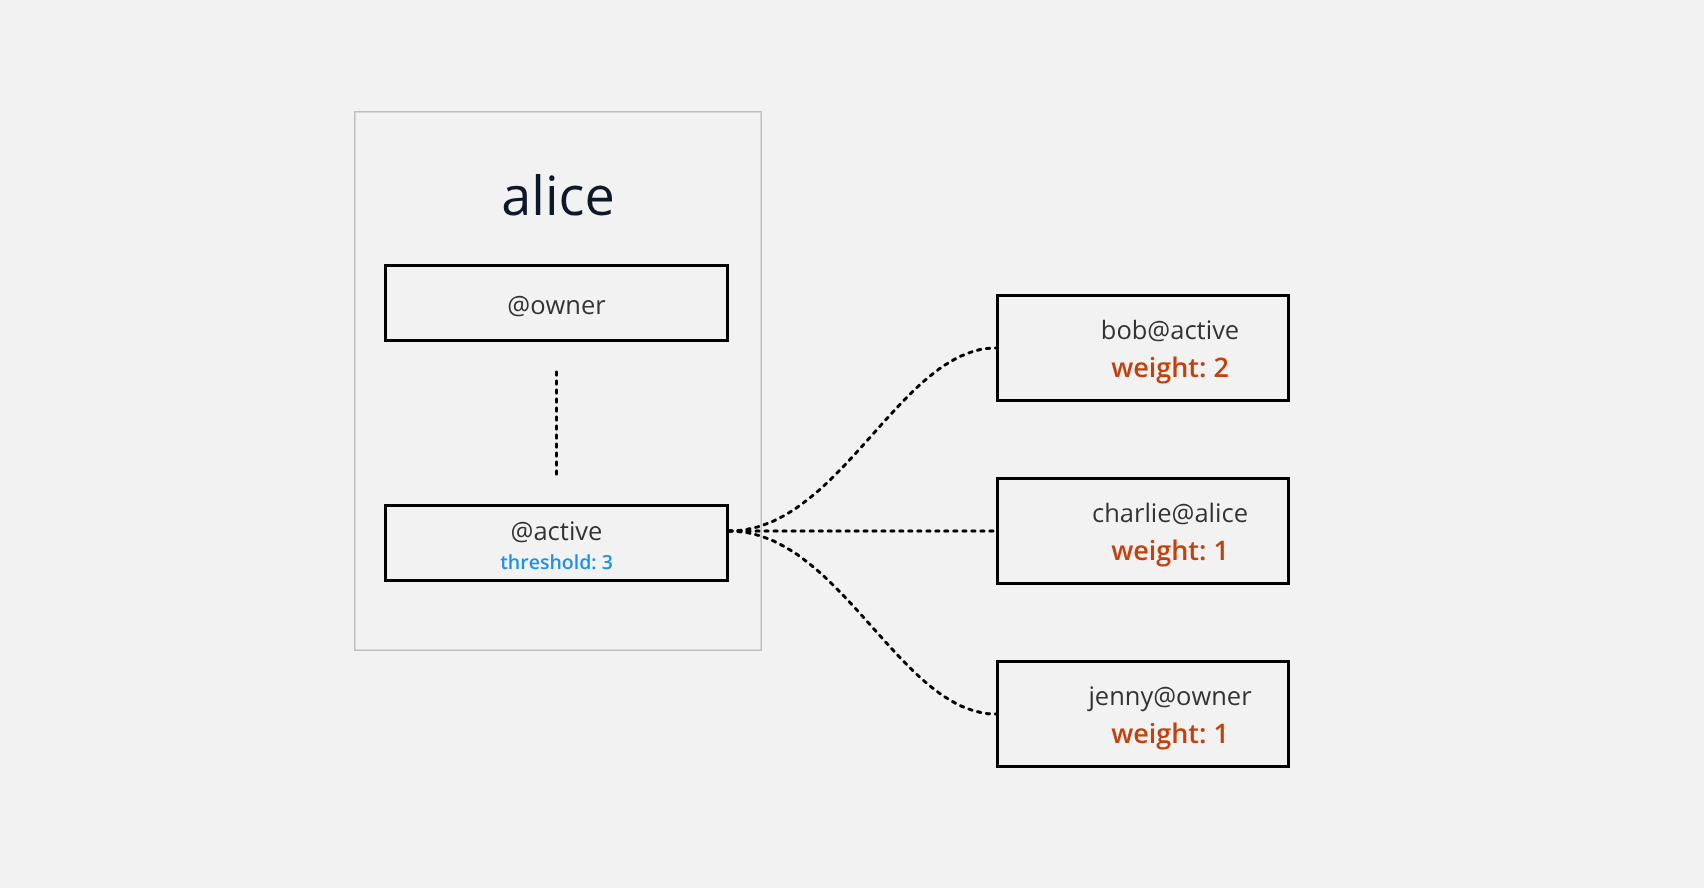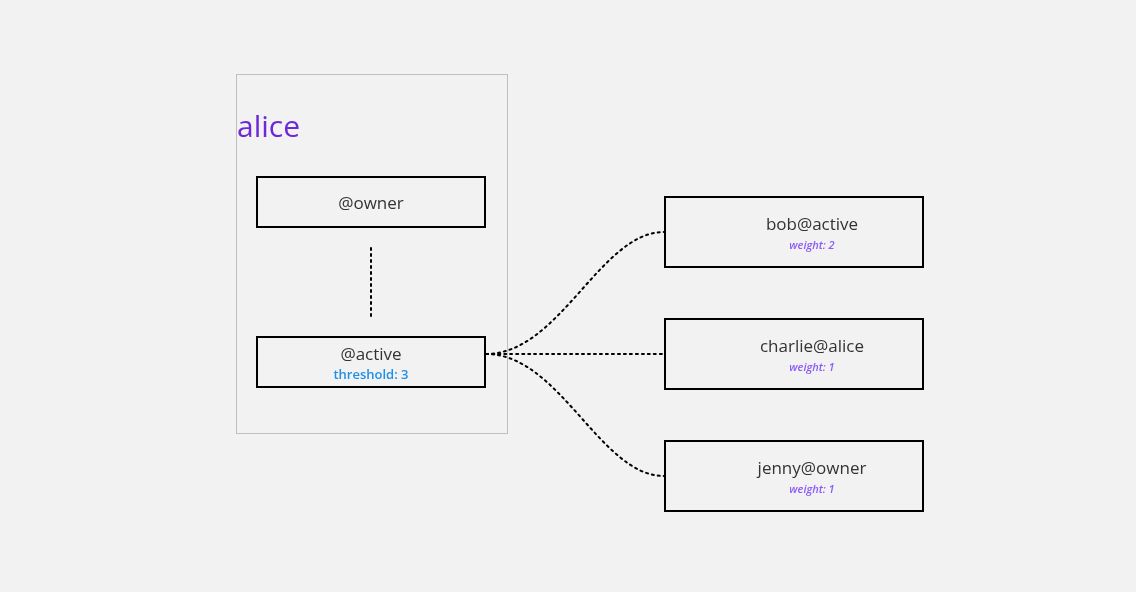--- a/index.html
+++ b/index.html
@@ -18,23 +18,23 @@
     .account-container {
       position: absolute;
       left: 236px;
       top: 74px;
       width: 272px;
       height: 360px;
       border: 1px solid #bfbfbf;
       background: transparent;
     }
     .account-title {
-      text-align: left;
-      font-size: 30px;
-      color: #6d28d9;
+      text-align: center;
+      font-size: 36px;
+      color: #0f172a;
       margin-top: 30px;
       font-weight: 400;
     }
     .permission-box {
       position: absolute;
       width: 230px;
       height: 52px;
       border: 2px solid #000;
       background: #f2f2f2;
       display: flex;
@@ -56,45 +56,44 @@
       font-weight: 400;
     }
     .threshold-label {
       font-size: 13px;
       color: #1e90e8;
       font-weight: 600;
       margin-top: 0;
     }
     .delegate-box {
       position: absolute;
-      width: 260px;
+      width: 196px;
       height: 72px;
       border: 2px solid #000;
       background: #f2f2f2;
       display: flex;
       flex-direction: column;
       align-items: center;
       justify-content: center;
       left: 664px;
       padding-left: 36px;
     }
     .delegate-bob { top: 196px; }
     .delegate-charlie { top: 318px; }
     .delegate-jenny { top: 440px; }
     .delegate-label {
       font-size: 17px;
       color: #333;
       font-weight: 400;
     }
     .weight-label {
-      font-size: 11px;
-      color: #8b5cf6;
+      font-size: 18px;
+      color: #c2410c;
       font-weight: 600;
       margin-top: 2px;
-      font-style: italic;
     }
     svg.connectors {
       position: absolute;
       left: 0;
       top: 0;
       width: 1136px;
       height: 592px;
       pointer-events: none;
     }
   </style>

